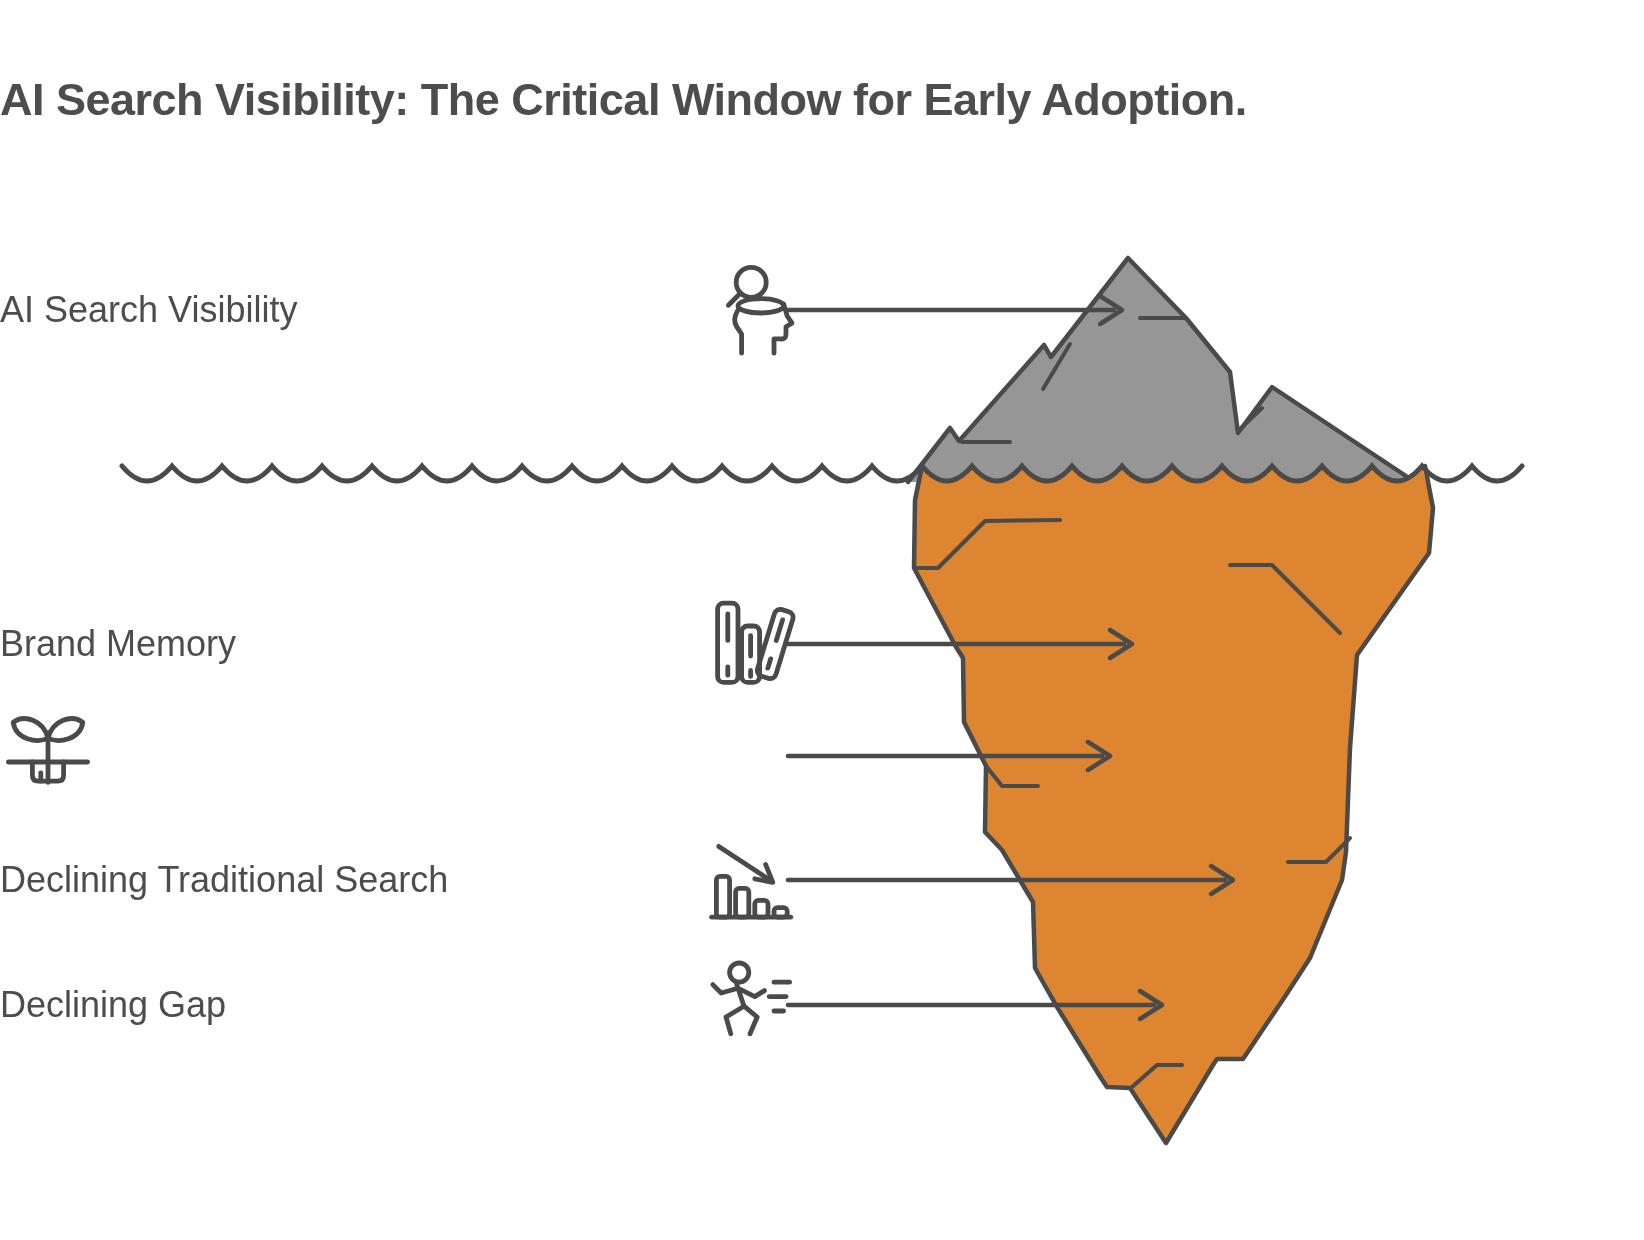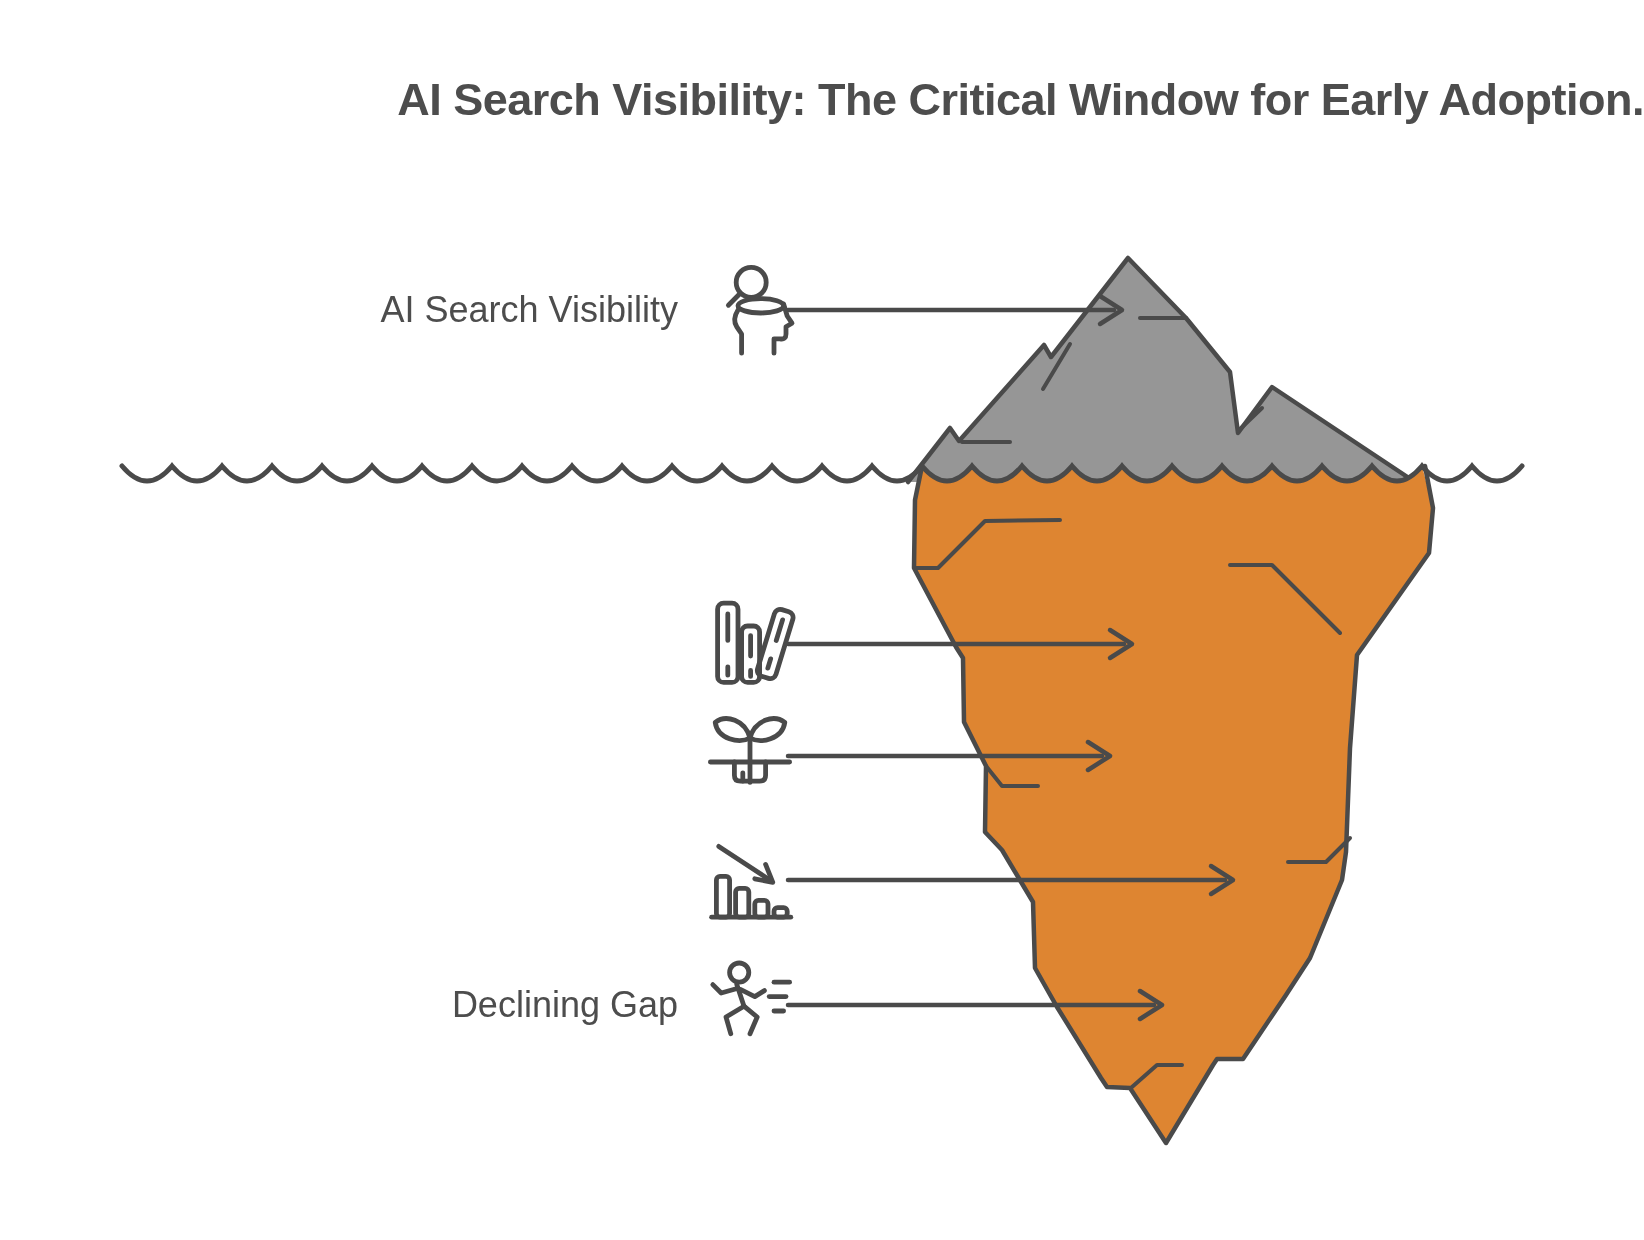--- a/index.html
+++ b/index.html
@@ -10,32 +10,32 @@
     --bg:#ffffff;
   }
   html,body{margin:0;padding:0}
   body{
     width:1644px;height:1240px;position:relative;overflow:hidden;
     background:var(--bg);
     font-family:"Liberation Sans",sans-serif;
   }
   .title{
     position:absolute;top:74px;left:0;width:100%;
-    text-align:right;font-size:45px;font-weight:700;color:var(--text);
+    text-align:left;font-size:45px;font-weight:700;color:var(--text);
     letter-spacing:-0.5px;
   }
   #scene{position:absolute;left:0;top:0;width:1644px;height:1240px}
   #scene .fillshape{stroke:none}
   #scene .edge{fill:none;stroke:var(--outline);stroke-width:4.5;stroke-linejoin:round;stroke-linecap:round}
   #scene .wave{fill:none;stroke:var(--outline);stroke-width:5;stroke-linecap:round}
   #scene .crevice{fill:none;stroke:var(--outline);stroke-width:4;stroke-linejoin:round;stroke-linecap:round}
   #scene .arrow{fill:none;stroke:var(--outline);stroke-width:4.5;stroke-linejoin:round;stroke-linecap:round}
   .row{
     position:absolute;left:0;width:798px;height:96px;
-    display:flex;align-items:center;justify-content:flex-end;gap:24px;
+    display:flex;align-items:center;justify-content:space-between;gap:24px;
   }
   .row .lbl{font-size:36px;color:var(--text);white-space:nowrap}
   .icon{width:96px;height:96px;flex:0 0 96px}
   .icon .st{stroke:var(--outline);stroke-width:4;fill:none;stroke-linecap:round;stroke-linejoin:round}
 </style>
 </head>
 <body>
 
 <div class="title">AI Search Visibility: The Critical Window for Early Adoption.</div>
 
@@ -87,20 +87,21 @@
   <svg class="icon" viewBox="0 0 80 80">
     <circle class="st" cx="41" cy="17" r="12.5"></circle>
     <line class="st" x1="31.5" y1="26.5" x2="22" y2="36"></line>
     <ellipse class="st" cx="49" cy="36.5" rx="19" ry="6"></ellipse>
     <path class="st" d="M30,40 q-5,8 -1,14 l4,6 v16"></path>
     <path class="st" d="M68,35 l3,10 4,6 -5,3 v6 q0,5 -5,4 h-5 v12"></path>
   </svg>
 </div>
 
 <div class="row" style="top:596px">
+  <div class="lbl">Brand Memory</div>
   <svg class="icon" viewBox="0 0 80 80">
     <rect class="st" x="13" y="6" width="17" height="66" rx="5"></rect>
     <path class="st" d="M21.5,15 v22 M21.5,59 v7"></path>
     <rect class="st" x="33" y="25" width="15" height="47" rx="5"></rect>
     <path class="st" d="M40.5,33 v17 M40.5,62 v5"></path>
     <g transform="rotate(17 61 40)">
       <rect class="st" x="53" y="11" width="16" height="58" rx="5"></rect>
       <path class="st" d="M61,19 v18 M61,53 v8"></path>
     </g>
   </svg>
@@ -111,20 +112,21 @@
     <path class="st" d="M40,22 V62"></path>
     <path class="st" d="M40,25 C36,10 20,5 11,12 C13,26 31,30 40,25 Z"></path>
     <path class="st" d="M40,25 C44,10 60,5 69,12 C67,26 49,30 40,25 Z"></path>
     <path class="st" d="M7,45 H73"></path>
     <path class="st" d="M27,45 v11 q0,5 5,5 h16 q5,0 5,-5 v-11"></path>
     <path class="st" d="M34,61 v-7"></path>
   </svg>
 </div>
 
 <div class="row" style="top:832px">
+  <div class="lbl">Declining Traditional Search</div>
   <svg class="icon" viewBox="0 0 80 80">
     <path class="st" d="M8,71 H74"></path>
     <rect class="st" x="12" y="37" width="11" height="34" rx="3"></rect>
     <rect class="st" x="28" y="47" width="11" height="24" rx="3"></rect>
     <rect class="st" x="44" y="57" width="11" height="14" rx="3"></rect>
     <rect class="st" x="60" y="63" width="11" height="8" rx="3"></rect>
     <path class="st" d="M14,12 L58,41"></path>
     <path class="st" d="M44,39 L59,42 L53,27"></path>
   </svg>
 </div>

